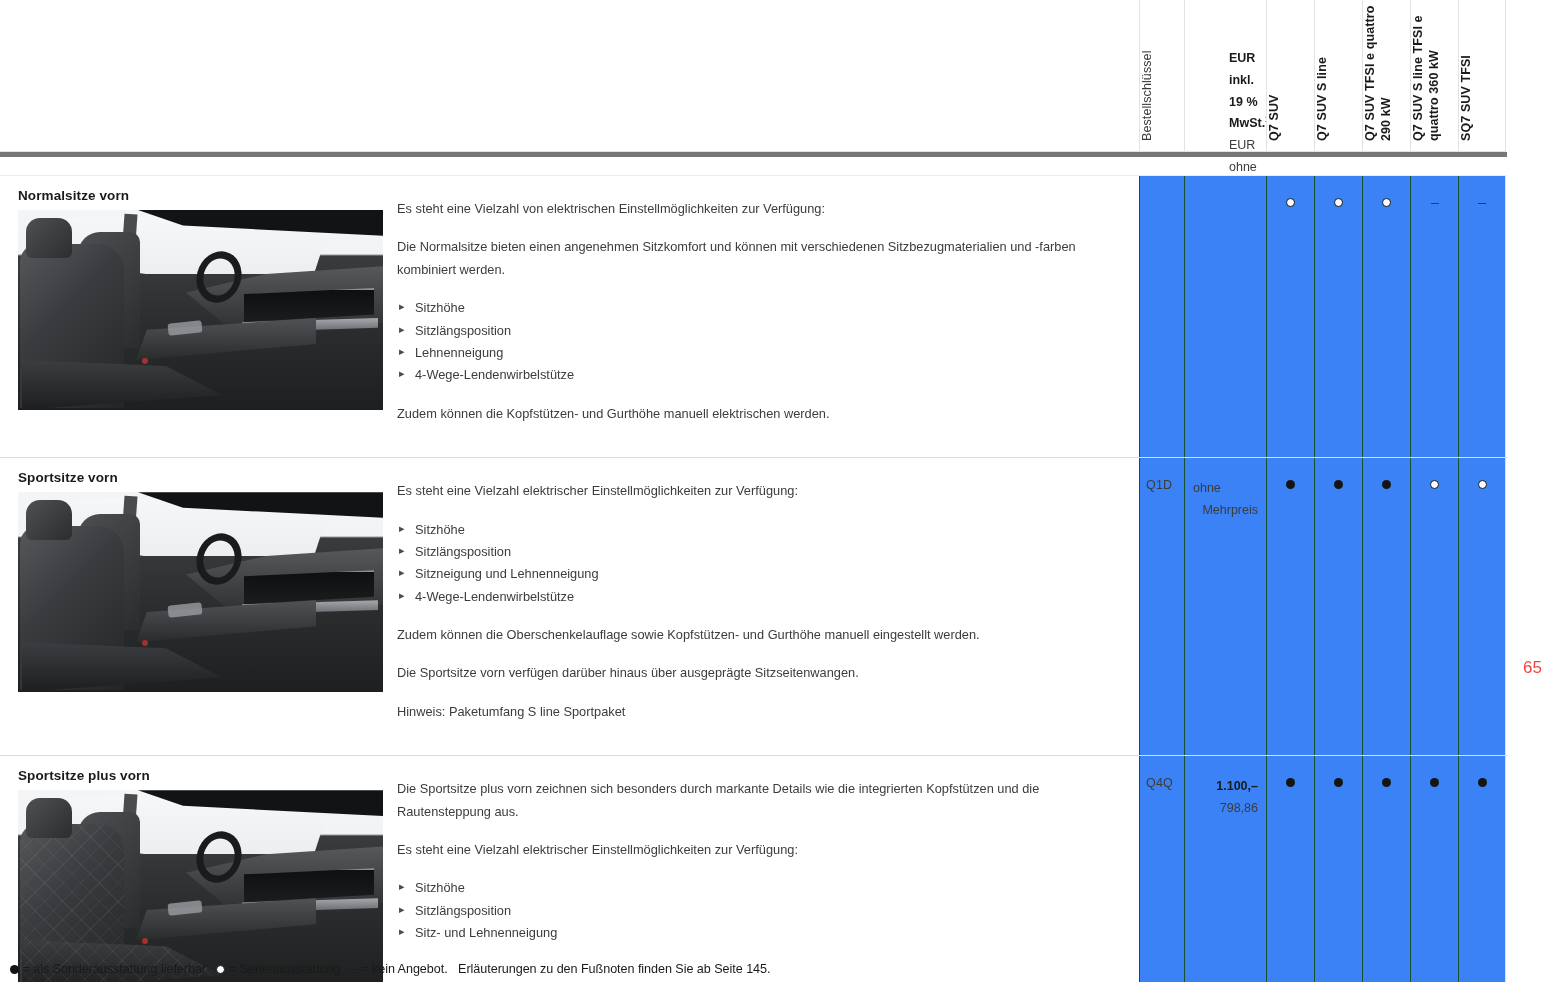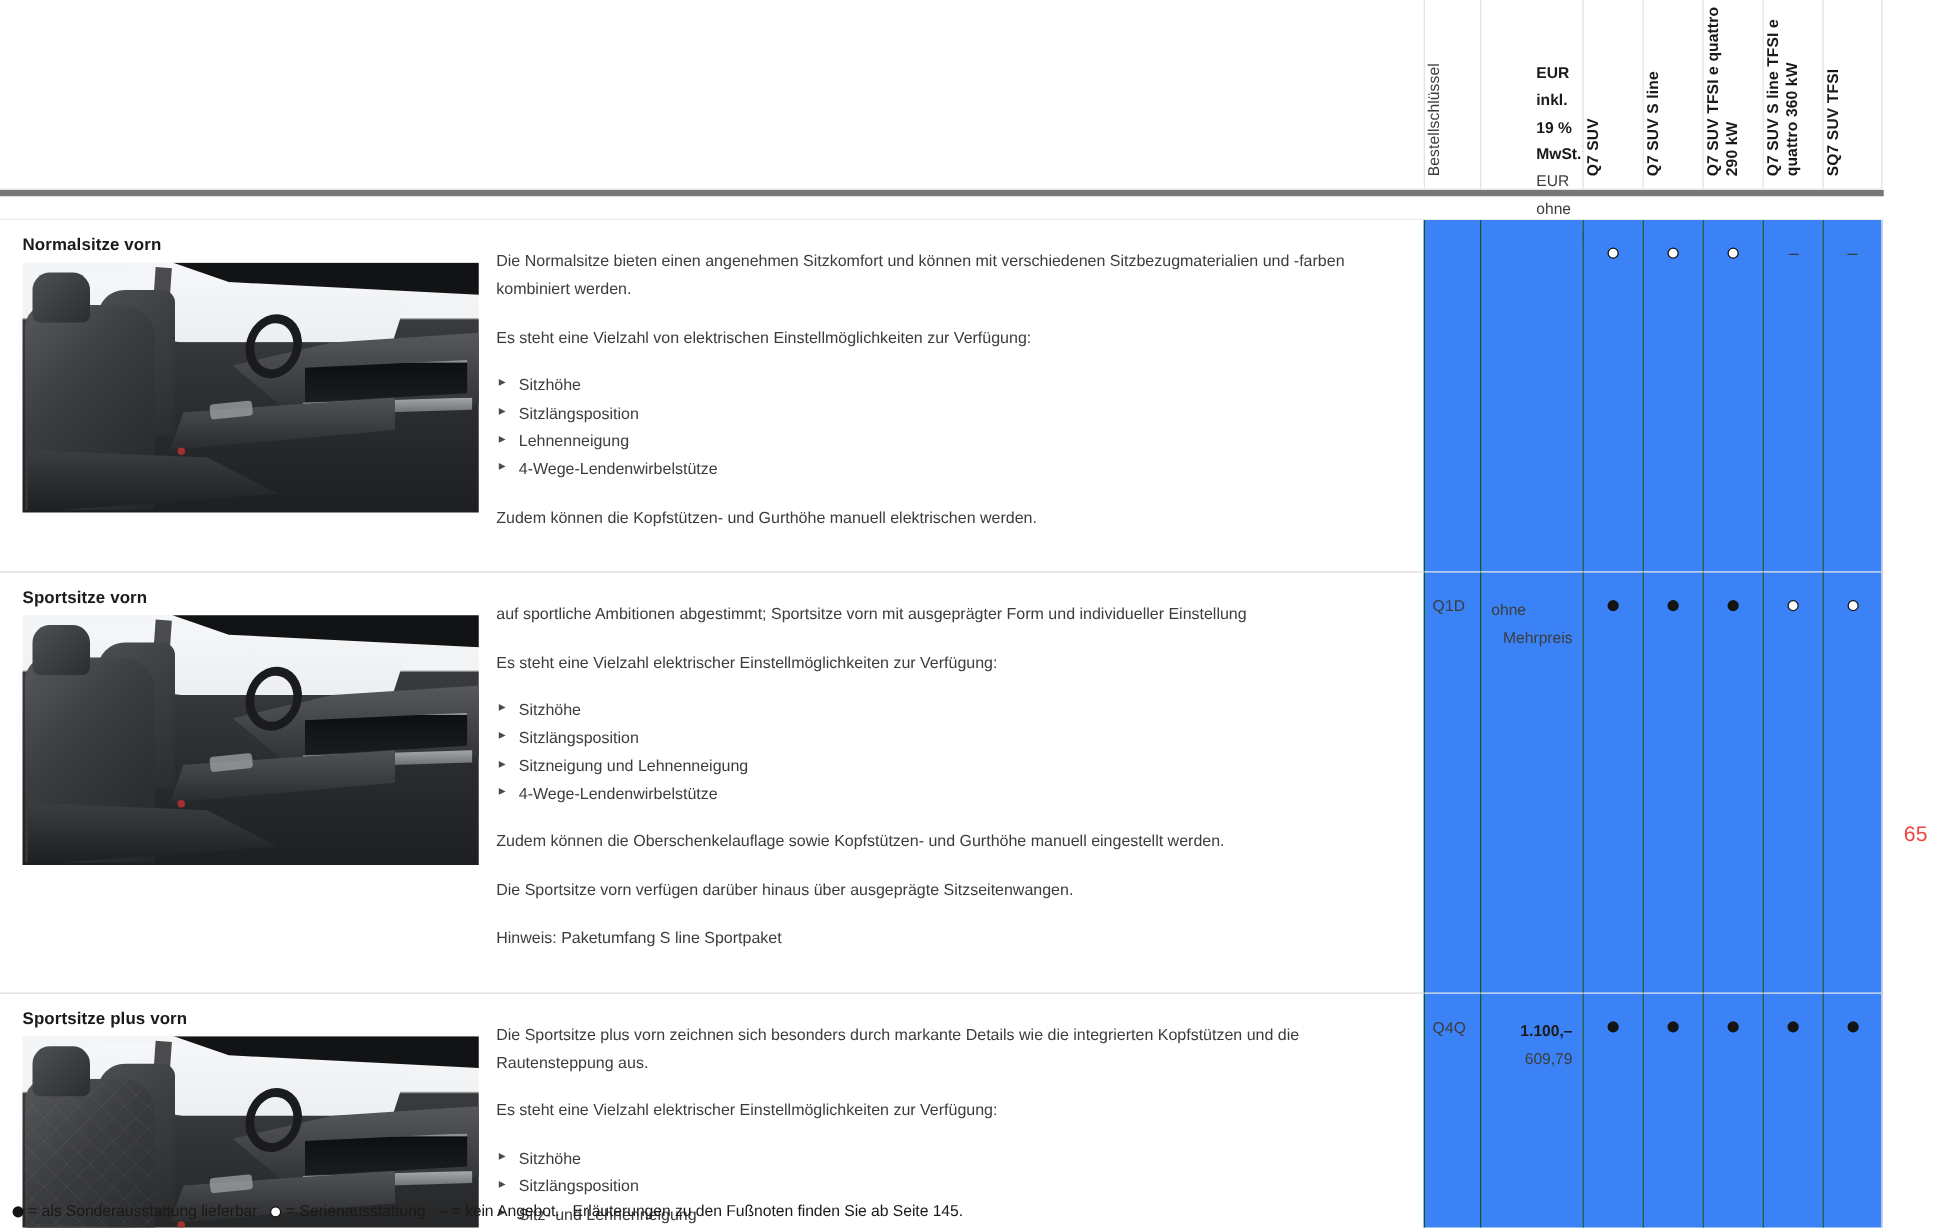--- a/index.html
+++ b/index.html
@@ -348,22 +348,22 @@
             <span class="console"></span>
             <span class="shifter"></span>
             <span class="seat2"></span>
             <span class="seatback"></span>
             <span class="headrest"></span>
             <span class="cushion"></span>
             <span class="redlight"></span>
           </div>
         </div>
         <div class="c-desc">
+          <p>Es steht eine Vielzahl von elektrischen Einstellmöglichkeiten zur Verfügung:</p>
           <p>Die Normalsitze bieten einen angenehmen Sitzkomfort und können mit verschiedenen Sitzbezugmaterialien und -farben kombiniert werden.</p>
-          <p>Es steht eine Vielzahl von elektrischen Einstellmöglichkeiten zur Verfügung:</p>
           <ul>
             <li>Sitzhöhe</li>
             <li>Sitzlängsposition</li>
             <li>Lehnenneigung</li>
             <li>4-Wege-Lendenwirbelstütze</li>
           </ul>
           <p>Zudem können die Kopfstützen- und Gurthöhe manuell elektrischen werden.</p>
         </div>
         <div class="c-key">
           <div class="keytxt"></div>
@@ -401,21 +401,20 @@
             <span class="console"></span>
             <span class="shifter"></span>
             <span class="seat2"></span>
             <span class="seatback"></span>
             <span class="headrest"></span>
             <span class="cushion"></span>
             <span class="redlight"></span>
           </div>
         </div>
         <div class="c-desc">
-          <p>auf sportliche Ambitionen abgestimmt; Sportsitze vorn mit ausgeprägter Form und individueller Einstellung</p>
           <p>Es steht eine Vielzahl elektrischer Einstellmöglichkeiten zur Verfügung:</p>
           <ul>
             <li>Sitzhöhe</li>
             <li>Sitzlängsposition</li>
             <li>Sitzneigung und Lehnenneigung</li>
             <li>4-Wege-Lendenwirbelstütze</li>
           </ul>
           <p>Zudem können die Oberschenkelauflage sowie Kopfstützen- und Gurthöhe manuell eingestellt werden.</p>
           <p>Die Sportsitze vorn verfügen darüber hinaus über ausgeprägte Sitzseitenwangen.</p>
           <p>Hinweis: Paketumfang S line Sportpaket</p>
@@ -473,21 +472,21 @@
             <li>Sitzlängsposition</li>
             <li>Sitz- und Lehnenneigung</li>
           </ul>
         </div>
         <div class="c-key">
           <div class="keytxt">Q4Q</div>
         </div>
         <div class="c-price">
           <div class="pricetxt num">
             <span class="l1">1.100,–</span>
-            <span class="l2">609,79</span>
+            <span class="l2">798,86</span>
           </div>
         </div>
         <div class="c-mod">
           <div class="mark"><span class="dot-f"></span></div>
         </div>
         <div class="c-mod">
           <div class="mark"><span class="dot-f"></span></div>
         </div>
         <div class="c-mod">
           <div class="mark"><span class="dot-f"></span></div>

